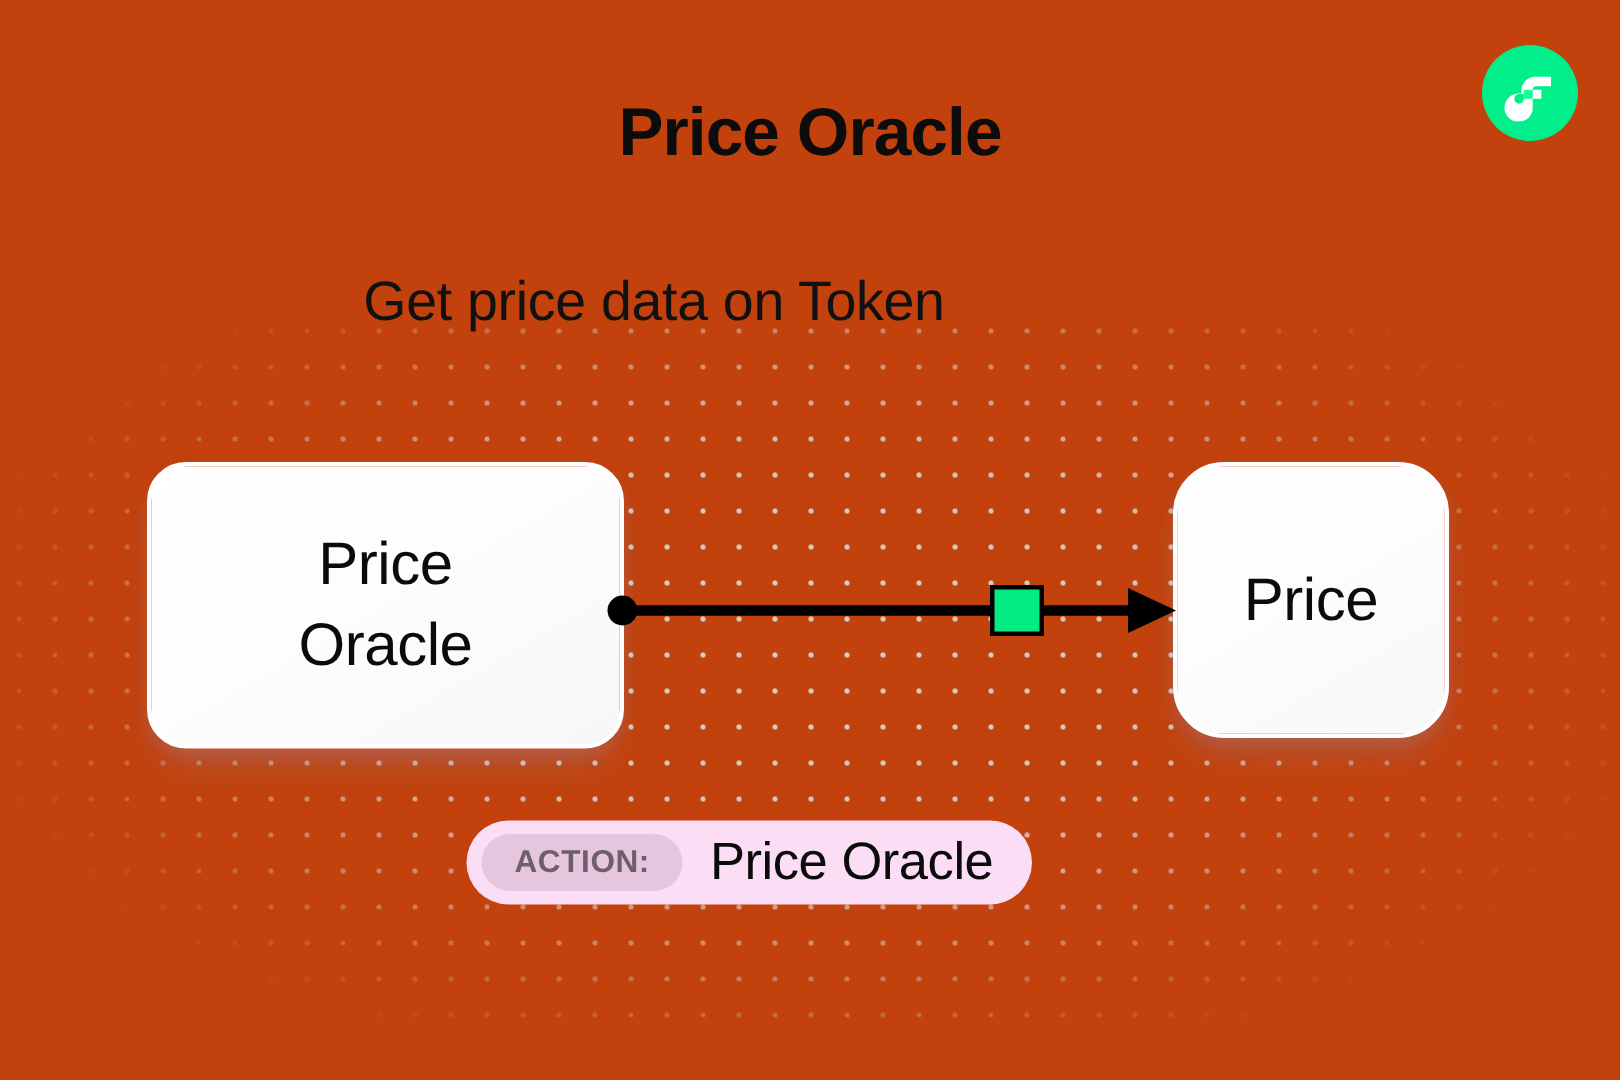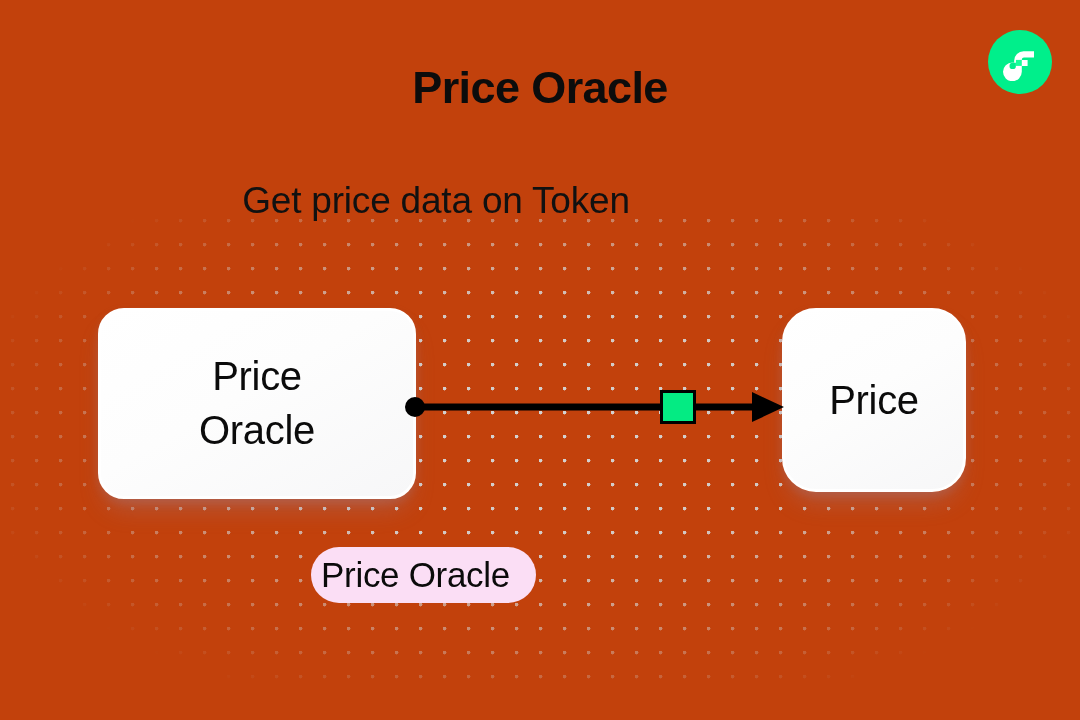--- a/index.html
+++ b/index.html
@@ -188,16 +188,17 @@
 
   <svg class="connector" viewBox="0 0 1080 720">
     <line x1="415" y1="407" x2="772" y2="407" stroke="#000000" stroke-width="7"></line>
     <circle cx="415" cy="407" r="10" fill="#000000"></circle>
     <polygon points="752,392 784,407 752,422" fill="#000000"></polygon>
   </svg>
 
   <div class="edge-chip"></div>
 
   <div class="action-badge">
+    <span class="action-chip">ACTION:</span>
     <span class="action-value">Price Oracle</span>
   </div>
 
 </div>
 
 </body></html>

